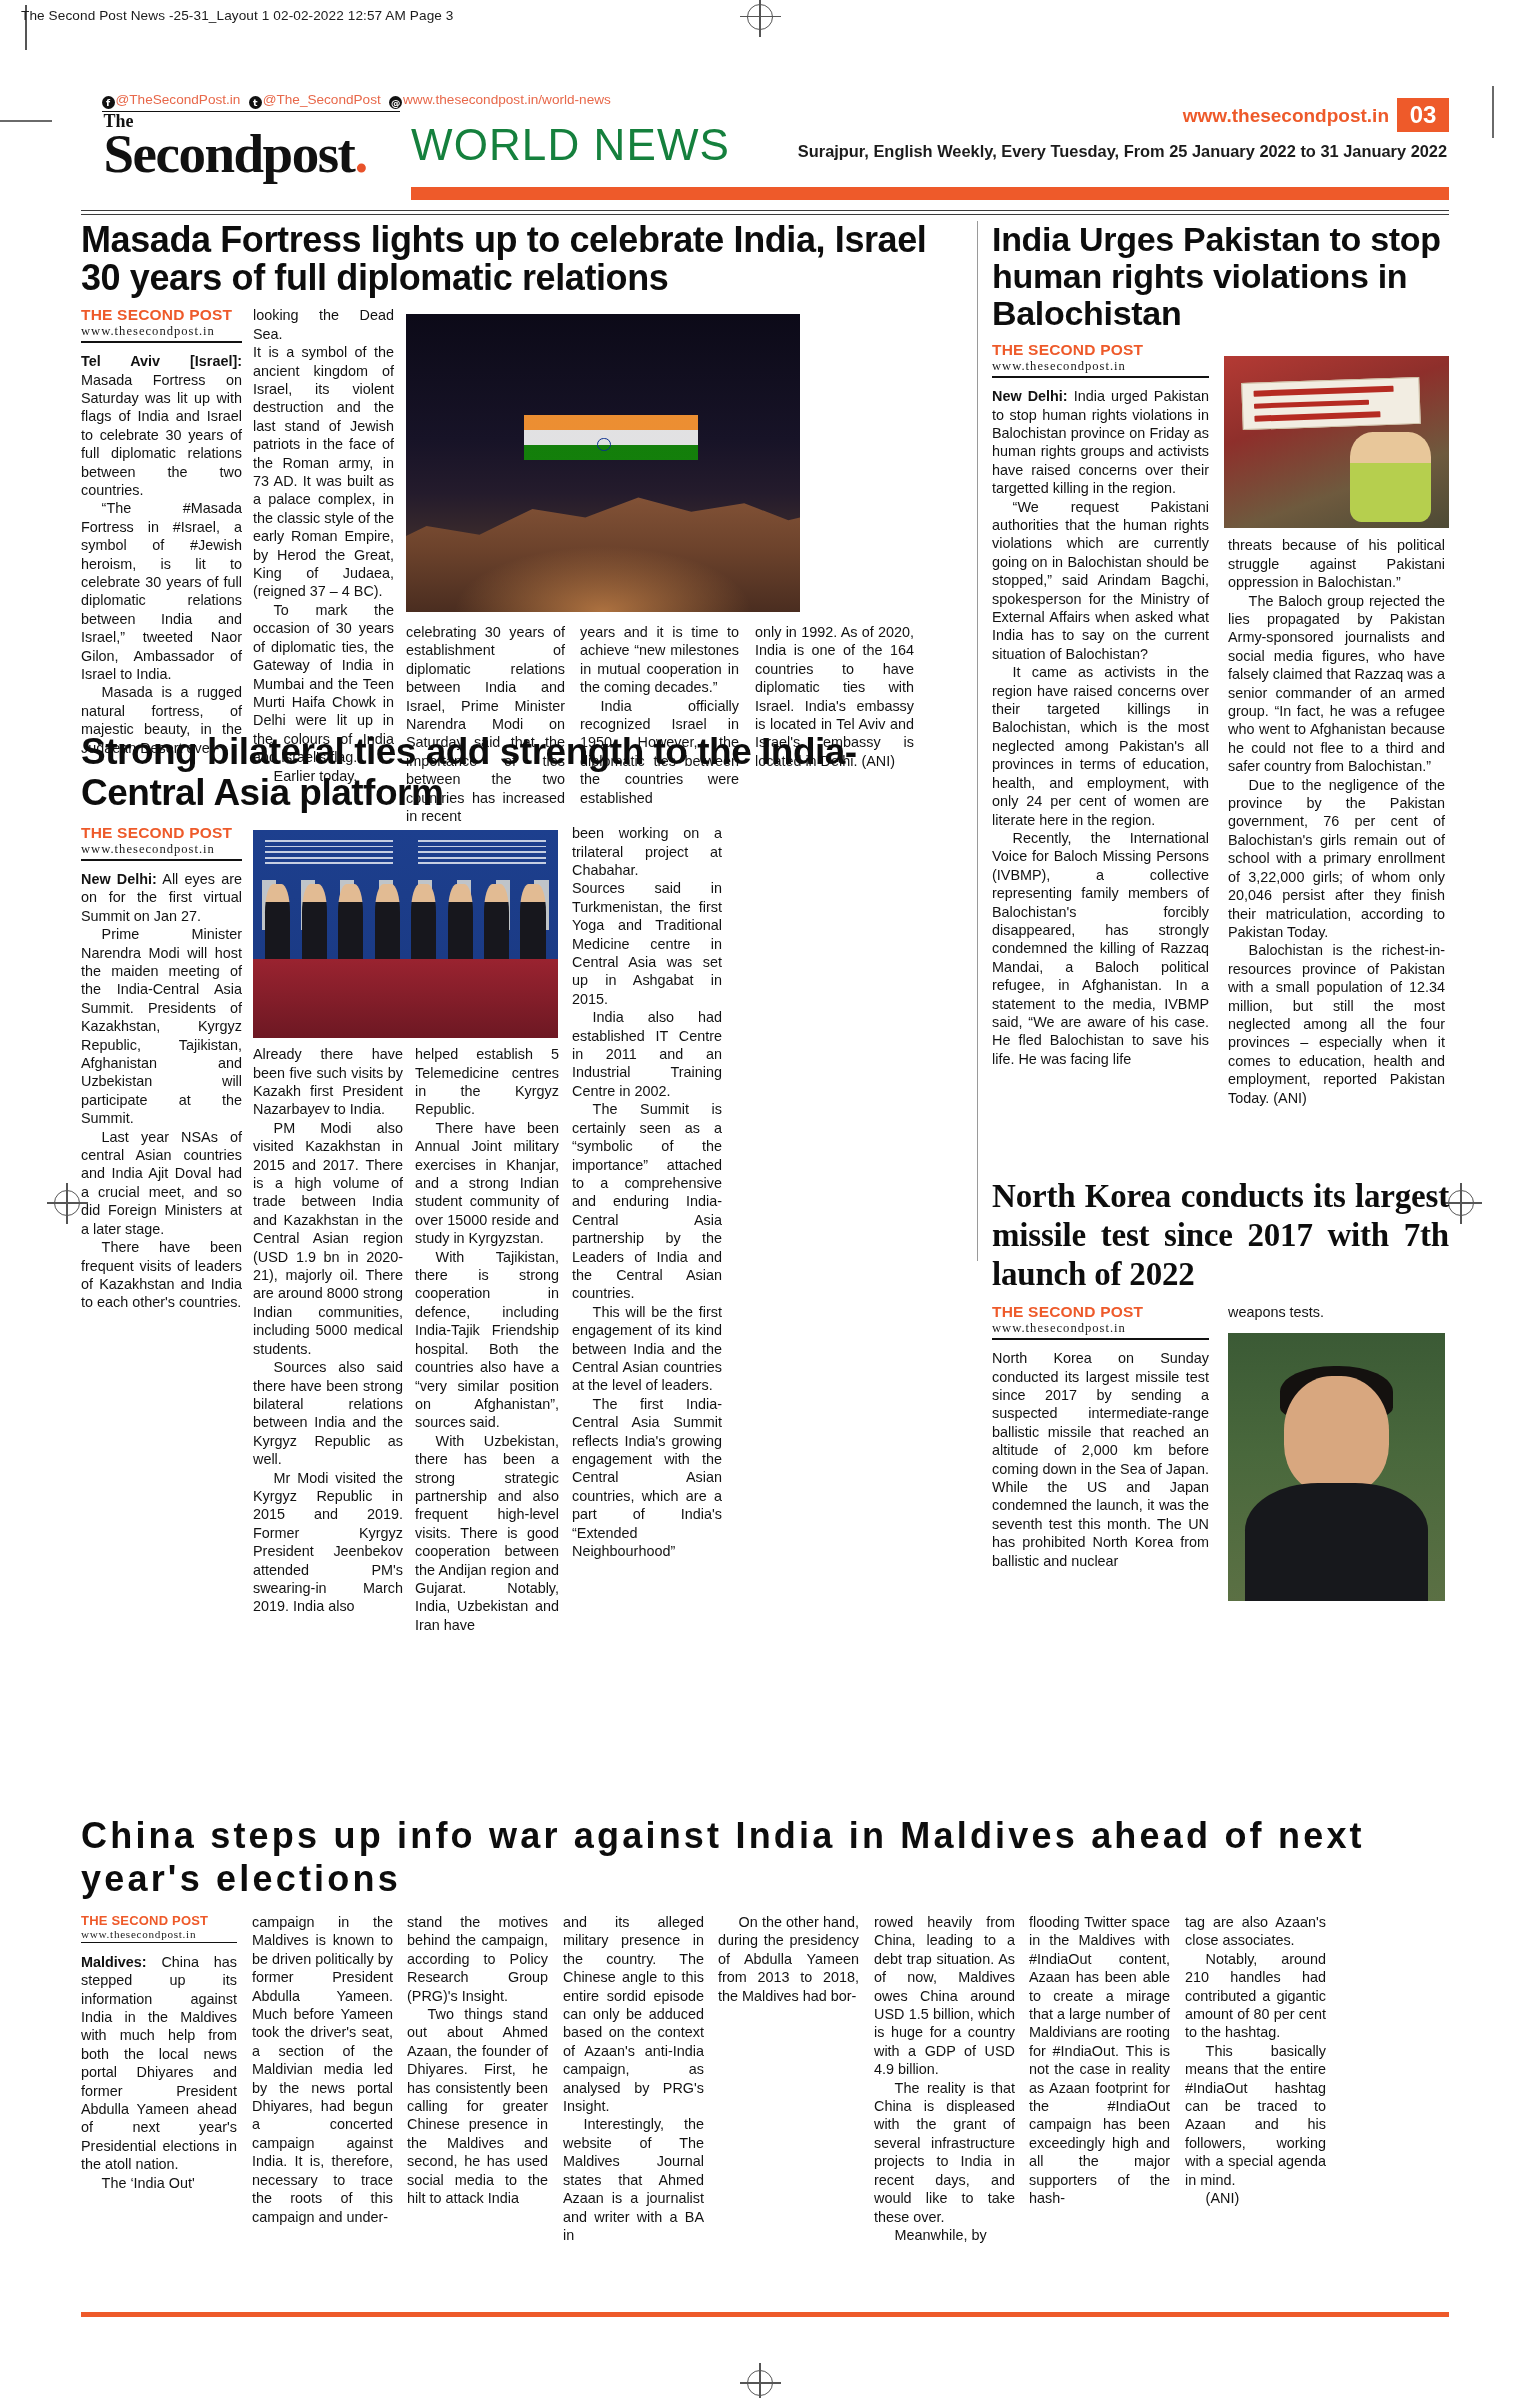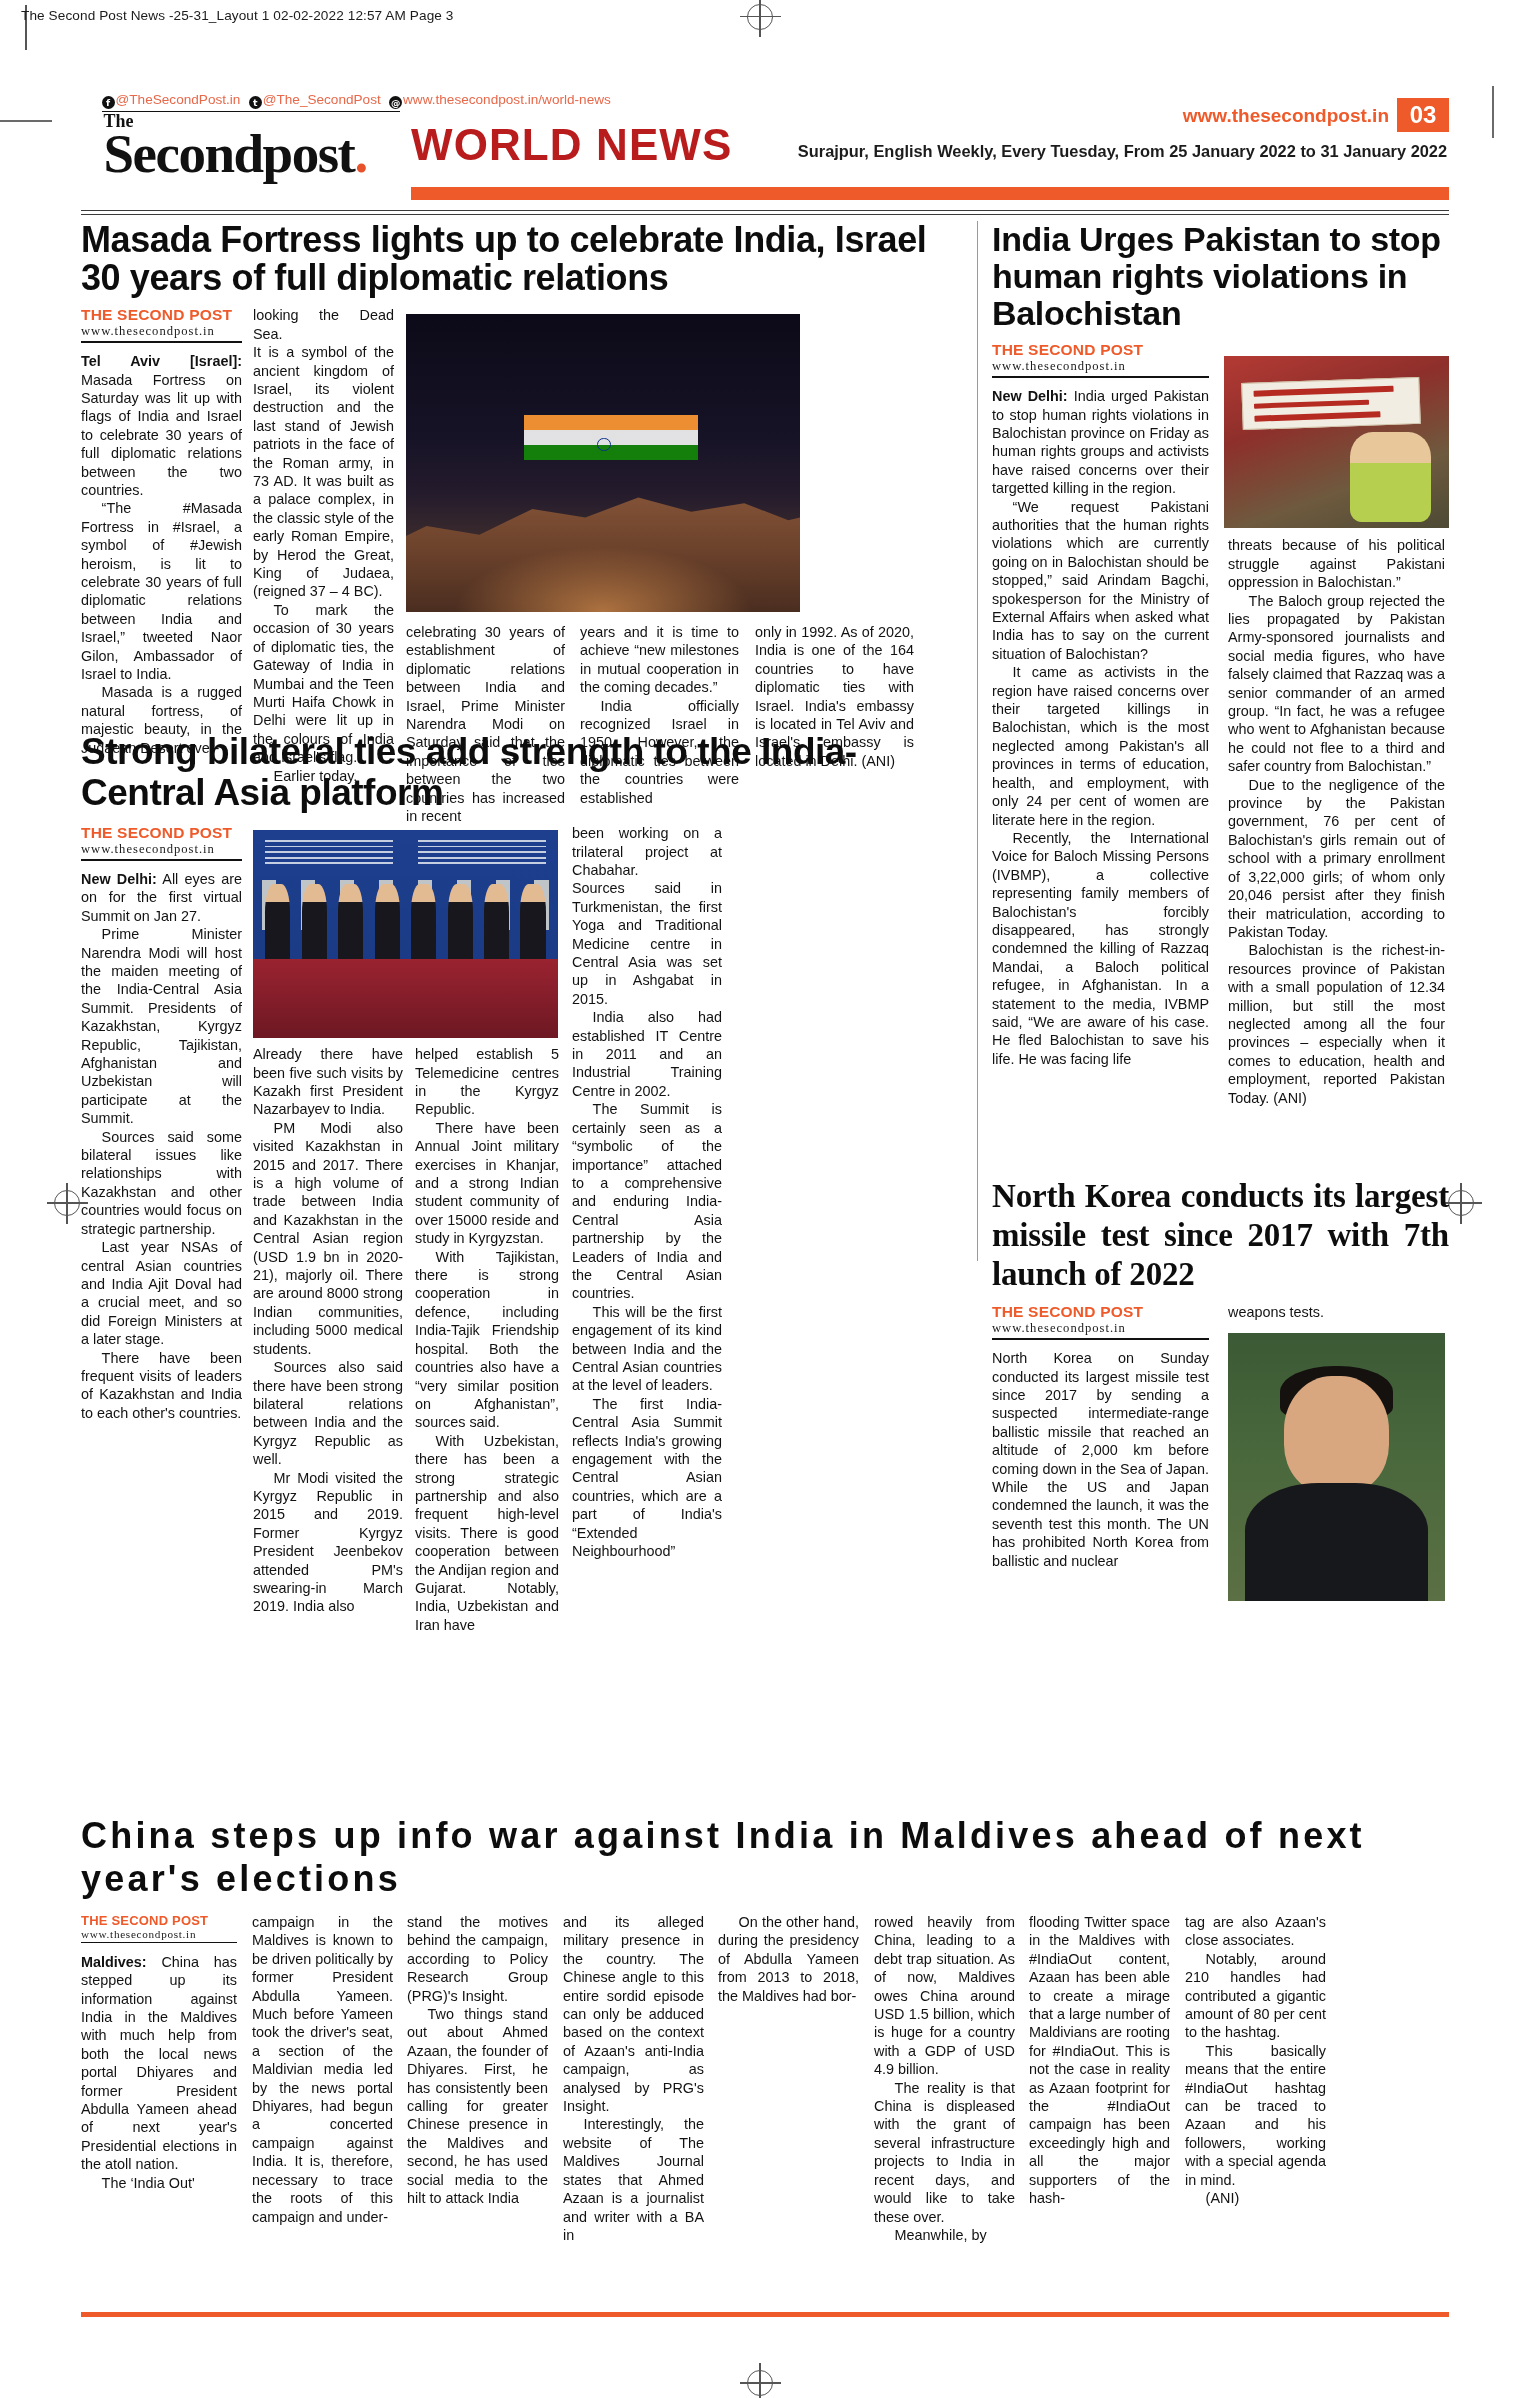--- a/index.html
+++ b/index.html
@@ -31,22 +31,22 @@
       vertical-align:-1.9px;margin-right:0.9px;font-weight:bold;font-family:"DejaVu Sans",sans-serif;}
   .socialrow .gap{display:inline-block;width:8.4px;}
 
   .logoblock{position:absolute;left:20.6px;top:20.6px;width:309px;}
   .logoblock .rule{width:298px;height:1.5px;background:#111;margin-bottom:0.9px;}
   .logoblock .the{font-family:"Liberation Serif",serif;font-weight:bold;font-size:18px;line-height:16px;margin-left:1.9px;}
   .logoblock .name{font-family:"Liberation Serif",serif;font-weight:bold;font-size:55px;
         line-height:49px;letter-spacing:-1.5px;margin-left:1.9px;white-space:nowrap;}
   .logoblock .name .dot{color:#E8522A;}
 
-  .section-title{position:absolute;left:330px;top:32px;color:#b91c1c;
-        font-size:44px;font-weight:bold;letter-spacing:1.1px;line-height:45px;
+  .section-title{position:absolute;left:330px;top:32px;color:#15803d;
+        font-size:44px;font-weight:normal;letter-spacing:1.1px;line-height:45px;
         font-family:"Liberation Sans",sans-serif;}
 
   .siteurl{position:absolute;right:60px;top:15px;color:#EE5A2A;font-size:19px;font-weight:bold;white-space:nowrap;}
   .pagebadge{position:absolute;right:0px;top:7.5px;width:52px;height:34px;background:#EE5A2A;
         color:#fff;font-size:24px;font-weight:bold;text-align:center;line-height:34px;}
   .strapline{position:absolute;right:1.9px;top:52px;font-size:16.4px;font-weight:bold;color:#1c1c1c;white-space:nowrap;}
 
   .orangebar{position:absolute;left:330px;top:97px;width:1038px;height:13px;background:#EE5A2A;}
   .dblrule{position:absolute;left:0;top:120px;width:1368px;height:2.8px;
         border-top:1.5px solid #3a3a3a;border-bottom:1.5px solid #3a3a3a;}
@@ -258,21 +258,20 @@
         </div>
 
         <div class="col" style="position:absolute;left:0;top:0;width:161px;">
           <div class="credit">
             <div class="t1">THE SECOND POST</div>
             <div class="t2">www.thesecondpost.in</div>
             <div class="cr"></div>
           </div>
           <p><b>New Delhi:</b> <span>All eyes are on for the first virtual Summit on Jan 27.</span></p>
           <p class="ind">Prime Minister Narendra Modi will host the maiden meeting of the India-Central Asia Summit. Presidents of Kazakhstan, Kyrgyz Republic, Tajikistan, Afghanistan and Uzbekistan will participate at the Summit.</p>
-          <p class="ind">Sources said some bilateral issues like relationships with Kazakhstan and other countries would focus on strategic partnership.</p>
           <p class="ind">Last year NSAs of central Asian countries and India Ajit Doval had a crucial meet, and so did Foreign Ministers at a later stage.</p>
           <p class="ind">There have been frequent visits of leaders of Kazakhstan and India to each other's countries.</p>
         </div>
 
         <div class="col" style="position:absolute;left:172px;top:221px;width:150px;">
           <p>Already there have been five such visits by Kazakh first President Nazarbayev to India.</p>
           <p class="ind">PM Modi also visited Kazakhstan in 2015 and 2017. There is a high volume of trade between India and Kazakhstan in the Central Asian region (USD 1.9 bn in 2020-21), majorly oil. There are around 8000 strong Indian communities, including 5000 medical students.</p>
           <p class="ind">Sources also said there have been strong bilateral relations between India and the Kyrgyz Republic as well.</p>
           <p class="ind">Mr Modi visited the Kyrgyz Republic in 2015 and 2019. Former Kyrgyz President Jeenbekov attended PM's swearing-in March 2019. India also</p>
         </div>

